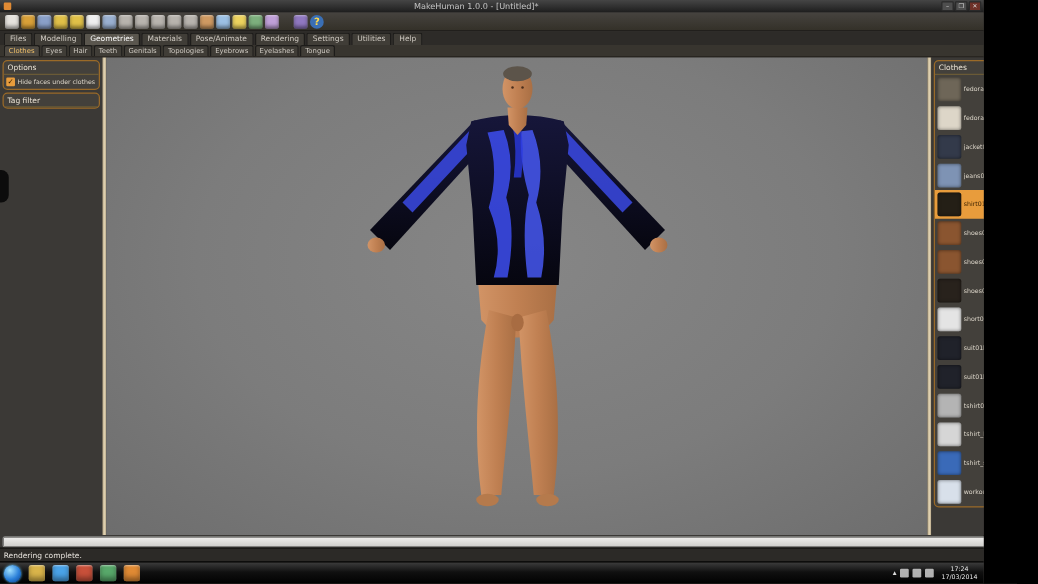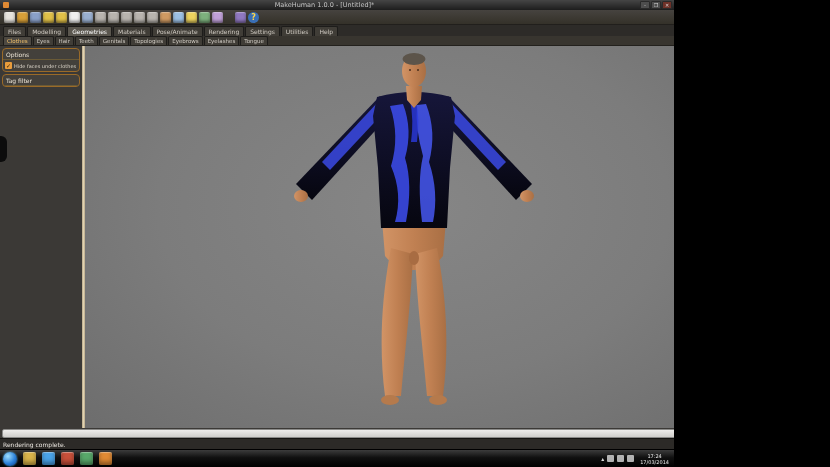--- a/index.html
+++ b/index.html
@@ -1,18 +1,18 @@
 <!DOCTYPE html>
 <html><head>
 <meta charset="utf-8">
 <style>
   * { margin:0; padding:0; box-sizing:border-box; }
   html,body { width:830px; height:467px; overflow:hidden; }
   body { font-family:"DejaVu Sans", sans-serif; background:#000; }
-  .screen { position:relative; width:674px; height:467px; background:#3b3936; overflow:hidden; }
+  .screen { position:relative; width:787px; height:467px; background:#3b3936; overflow:hidden; }
 
   
   .titlebar { position:absolute; left:0; top:0; width:100%; height:10px;
     background:linear-gradient(#454545,#1d1d1d); display:flex; align-items:center; }
   .app-icon { width:6px; height:6px; margin-left:3px; background:#e08a34; border-radius:1px; flex:0 0 auto; }
   .title-text { flex:1; text-align:center; font-size:6.5px; color:#c4c4c4; line-height:10px;
     white-space:nowrap; overflow:hidden; }
   .win-controls { display:flex; gap:1px; margin-right:2px; }
   .win-btn { width:10px; height:8px; background:#4e4e4e; border:1px solid #2a2a2a; border-radius:1px;
     color:#d8d8d8; font-size:5px; line-height:6px; text-align:center; }

